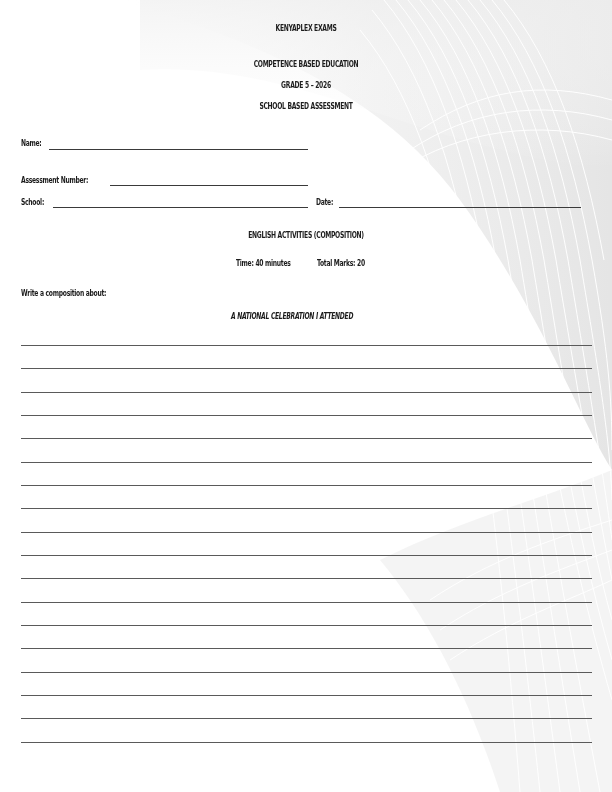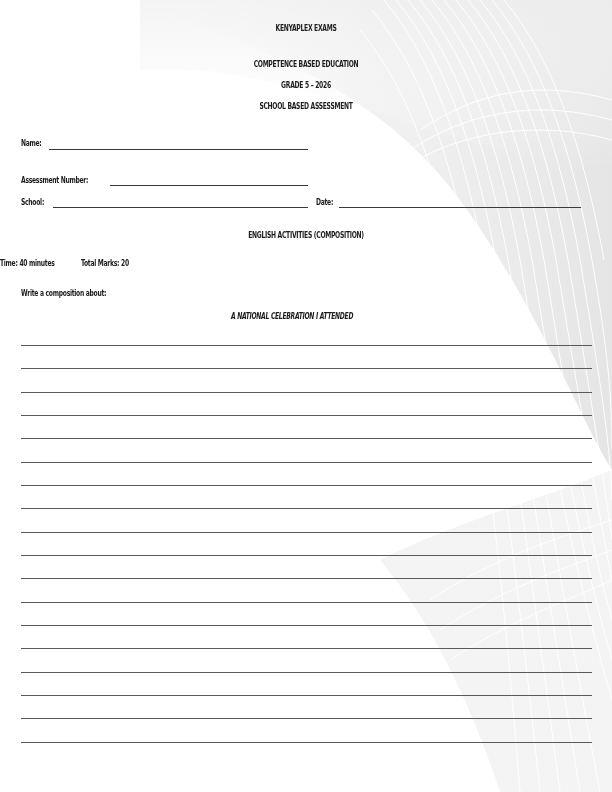--- a/index.html
+++ b/index.html
@@ -76,21 +76,21 @@
   <div class="t" style="left:21px; top:175px;">Assessment Number:</div>
   <div class="uline" style="left:110px; top:185px; width:198px;"></div>
 
   <div class="t" style="left:21px; top:197px;">School:</div>
   <div class="uline" style="left:53px; top:207px; width:255px;"></div>
 
   <div class="t" style="left:316px; top:197px;">Date:</div>
   <div class="uline" style="left:339px; top:207px; width:242px;"></div>
 
   <div class="t center" style="top:230px;">ENGLISH ACTIVITIES (COMPOSITION)</div>
-  <div style="position:absolute; left:0; top:251px; width:612px; ">
+  <div style="position:absolute; left:0; top:251px; width:612px; text-align:center;">
     <span class="t" style="position:relative; display:inline-block; transform:scaleX(0.82);">Time: 40 minutes</span>
     <span style="display:inline-block; width:4px;"></span>
     <span class="t" style="position:relative; display:inline-block; transform:scaleX(0.82);">Total Marks: 20</span>
   </div>
 
   <div class="t" style="left:21px; top:288px;">Write a composition about:</div>
   <div class="t italic" style="left:231px; top:311px;">A NATIONAL CELEBRATION I ATTENDED</div>
 
   <div>
     <div class="wline" style="top:345px;"></div>

